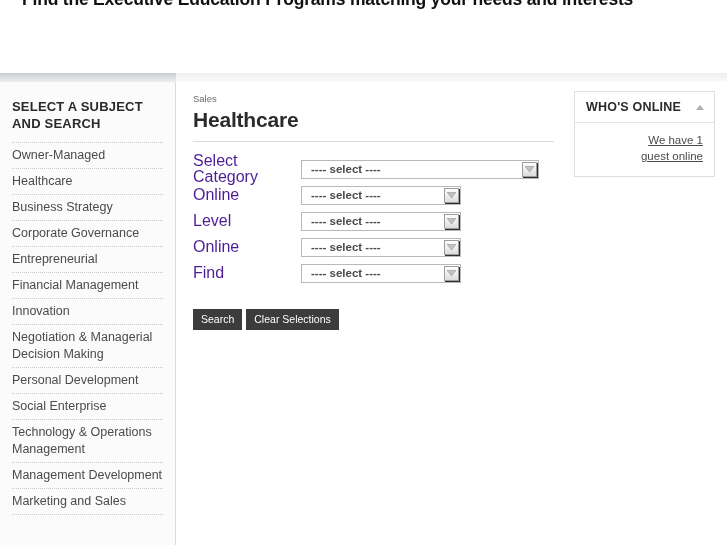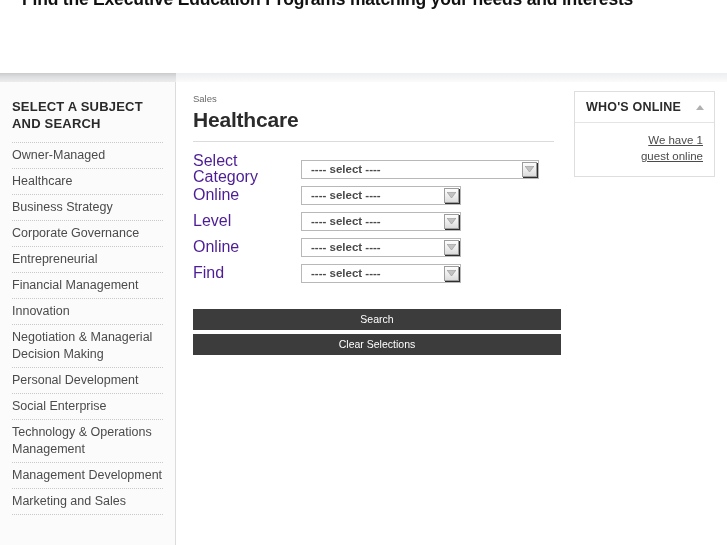--- a/index.html
+++ b/index.html
@@ -189,21 +189,20 @@
     align-items: center;
     justify-content: center;
   }
   .select-arrow svg { display: block; }
 
   
   .button-row {
     margin-top: 23px;
     display: flex;
     gap: 4px;
-    flex-direction: column;
   }
   .btn {
     background: #3c3c3c;
     color: #ffffff;
     border: 0;
     font-family: "Liberation Sans", sans-serif;
     font-size: 10.5px;
     line-height: 16px;
     padding: 2px 8px 3px 8px;
     cursor: pointer;

